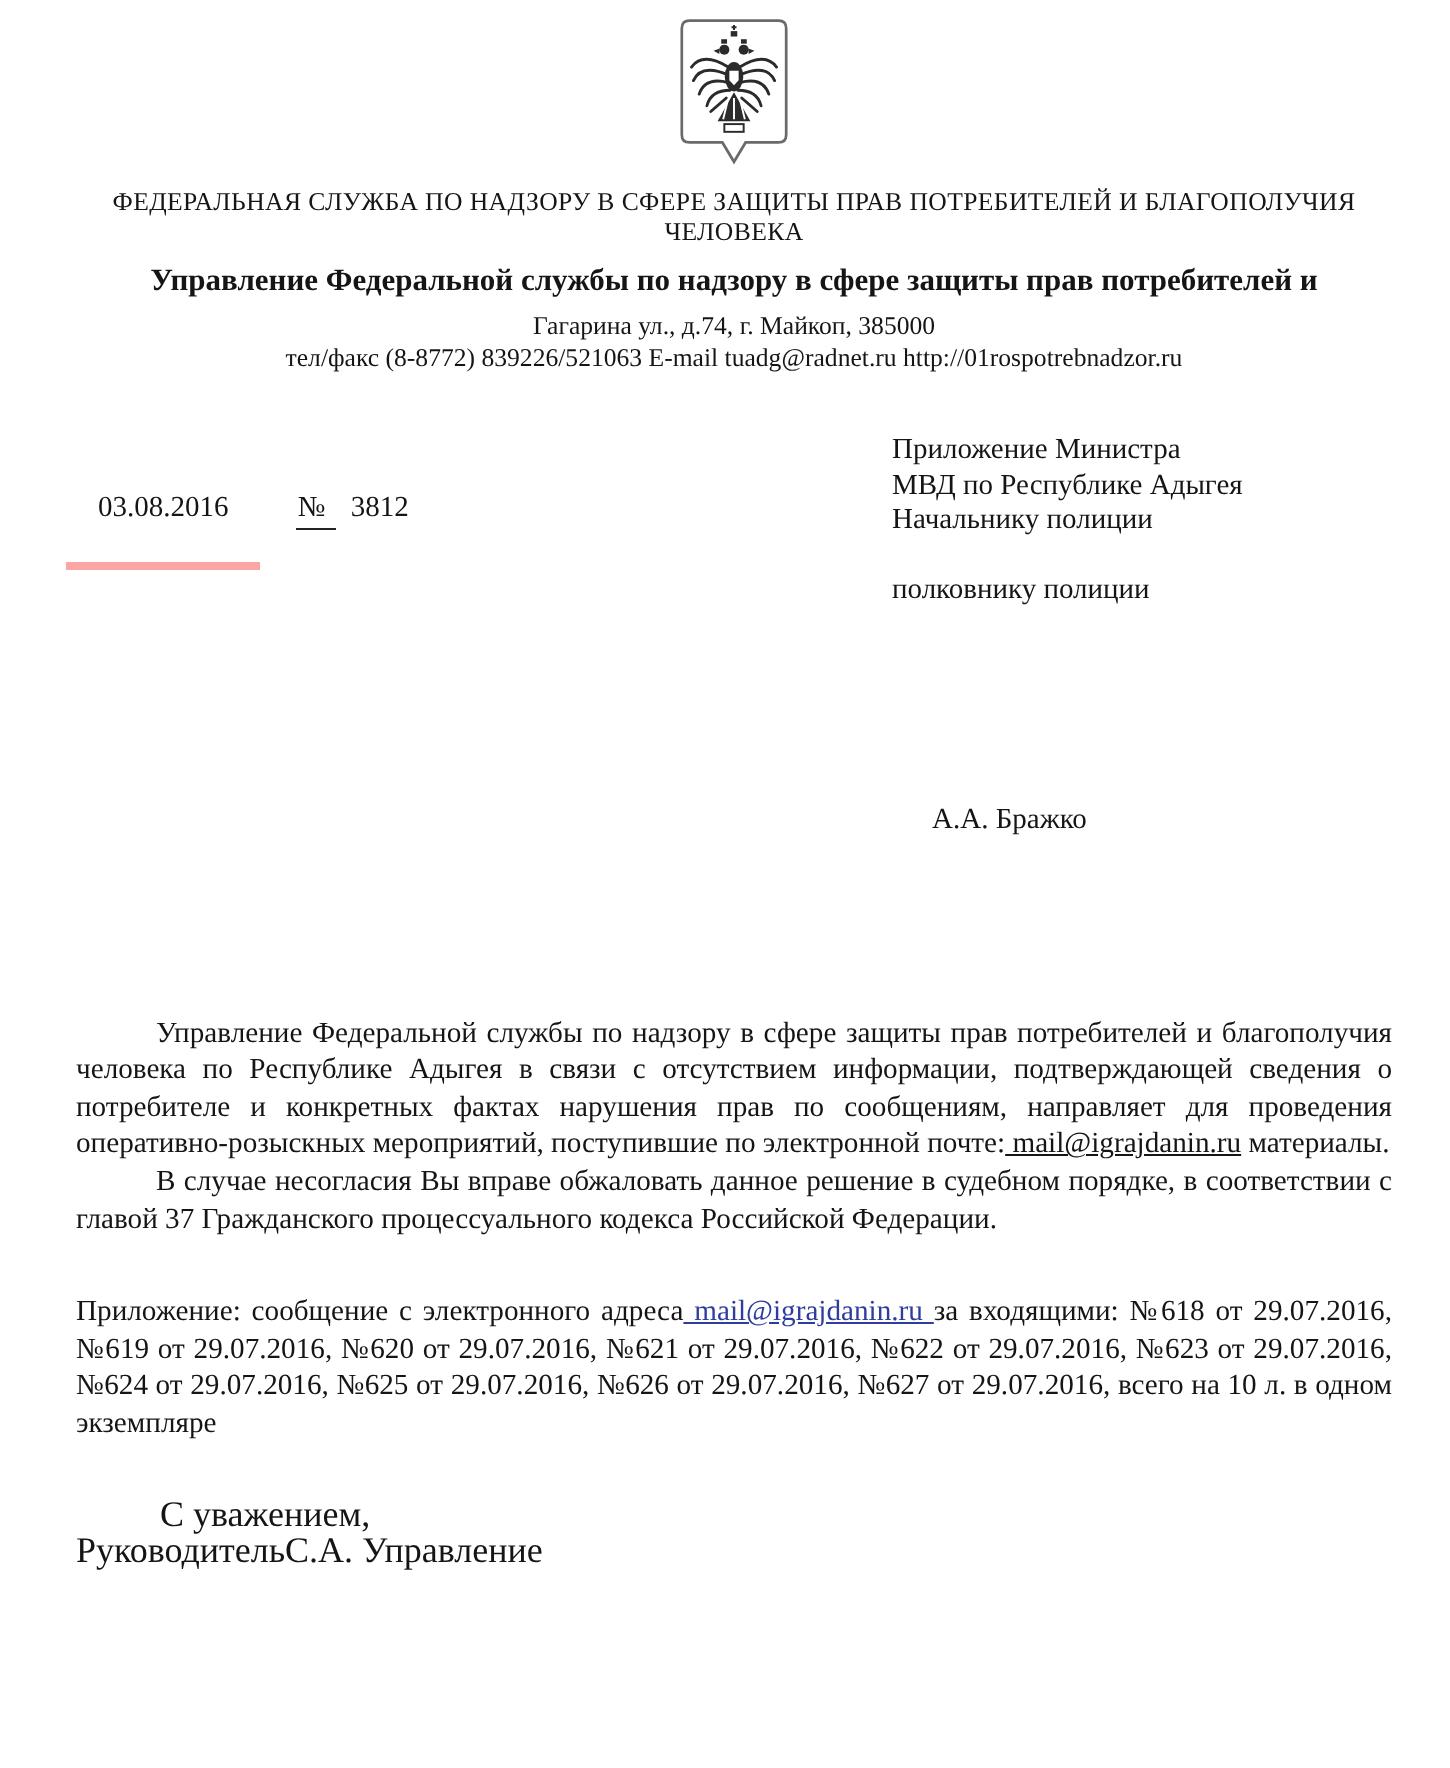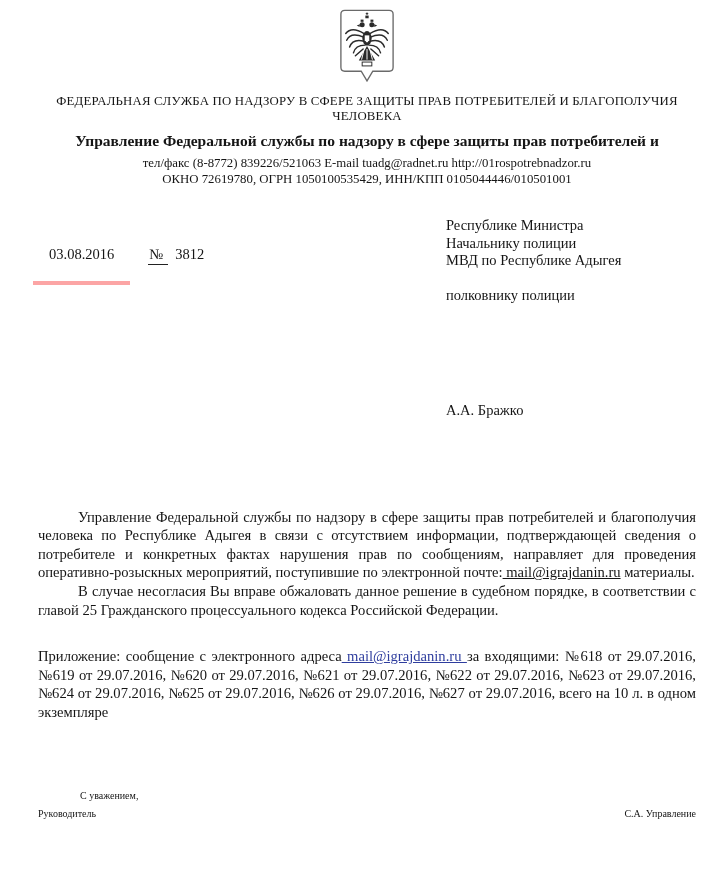--- a/index.html
+++ b/index.html
@@ -51,30 +51,30 @@
     border-bottom:1px solid #222;
     padding:0 5px 1px 1px;
     margin-left:14px;
   }
   .ref-num { display:inline-block; margin-left:4px;margin-top:27px; }
   .recipient {
     width:250px;
     font-size:14.5px; line-height:17.5px;
   }
   .sp { height:17.5px; }
-  .executor { margin-top:80px; }
+  .executor { margin-top:80px;margin-left:20px; }
   .body-block { margin-top:88px; font-size:14.6px; line-height:18.6px; }
   .para { text-align:justify; }
   .para.indent { text-indent:40px; }
   .attach { margin-top:28px; text-align:justify; }
   .u-black { text-decoration:underline; color:#151515; }
   .link { text-decoration:underline; }
-  .signoff { margin-top:65px; font-size:10px; line-height:18.6px; }
+  .signoff { margin-top:26px; font-size:18px; line-height:18.6px; }
   .closing { padding-left:42px; }
-  .sig-row { display:flex; justify-content:space-between; }
+  .sig-row { display:flex; justify-content:flex-start; }
 </style>
 </head>
 <body>
 
 <div class="page">
 
   <div class="letterhead">
     <svg class="emblem" width="58" height="82" viewBox="0 0 60 84" aria-hidden="true">
       <path d="M7,2 H53 Q57,2 57,6 V61 Q57,65 53,65 H36 L30,75 24,65 H7 Q3,65 3,61 V6 Q3,2 7,2 Z" fill="#ffffff" stroke="#6a6a6a" stroke-width="1.4"></path>
       <g stroke="#2b2b2b" fill="none" stroke-width="1.5" stroke-linecap="round">
@@ -107,46 +107,46 @@
     <div class="org-caps">
       <div>ФЕДЕРАЛЬНАЯ СЛУЖБА ПО НАДЗОРУ В СФЕРЕ ЗАЩИТЫ ПРАВ ПОТРЕБИТЕЛЕЙ И БЛАГОПОЛУЧИЯ</div>
       <div>ЧЕЛОВЕКА</div>
     </div>
 
     <div class="org-title">
       <div>Управление Федеральной службы по надзору  в сфере защиты прав потребителей и</div>
     </div>
 
     <div class="org-contact">
+      <div>Гагарина ул., д.74, г. Майкоп, 385000</div>
       <div>тел/факс (8-8772) 839226/521063 E-mail tuadg@radnet.ru http://01rospotrebnadzor.ru</div>
-      <div>ОКНО 72619780, ОГРН 1050100535429, ИНН/КПП 0105044446/010501001</div>
     </div>
   </div>
 
   <div class="ref-row">
     <div class="ref-left">
       <span class="ref-date">03.08.2016</span>
       <span class="ref-no">№</span>
       <span class="ref-num">3812</span>
     </div>
 
     <div class="recipient">
-      <div>Республике Министра</div>
+      <div>Приложение Министра</div>
+      <div>МВД по Республике Адыгея</div>
       <div>Начальнику полиции</div>
-      <div>МВД по Республике Адыгея</div>
       <div class="sp"></div>
       <div>полковнику полиции</div>
       <div class="sp"></div>
       <div class="executor">А.А. Бражко</div>
     </div>
   </div>
 
   <div class="body-block">
     <p class="para indent"><span>Управление Федеральной службы по надзору в сфере защиты прав потребителей и благополучия человека по Республике Адыгея в связи с отсутствием информации, подтверждающей сведения о потребителе и конкретных фактах нарушения  прав по сообщениям, направляет для проведения оперативно-розыскных мероприятий, поступившие по электронной почте:</span><span class="u-black"> mail@igrajdanin.ru</span><span>  материалы.</span></p>
-    <p class="para indent">В случае несогласия Вы вправе обжаловать данное решение в судебном порядке, в соответствии с главой 25 Гражданского процессуального кодекса Российской Федерации.</p>
+    <p class="para indent">В случае несогласия Вы вправе обжаловать данное решение в судебном порядке, в соответствии с главой 37 Гражданского процессуального кодекса Российской Федерации.</p>
     <p class="attach"><span>Приложение: сообщение с электронного адреса</span><span class="link" id="attach-link" style="color: rgb(46, 61, 158);"> mail@igrajdanin.ru </span><span>за входящими: №618 от 29.07.2016, №619 от 29.07.2016,  №620 от 29.07.2016,  №621 от 29.07.2016,  №622 от 29.07.2016, №623 от 29.07.2016,  №624 от 29.07.2016, №625 от 29.07.2016, №626 от 29.07.2016,  №627 от 29.07.2016, всего на 10 л. в одном экземпляре</span></p>
   </div>
 
   <div class="signoff">
     <div class="closing">С уважением,</div>
     <div class="sig-row">
       <div>Руководитель</div>
       <div>С.А. Управление</div>
     </div>
   </div>

